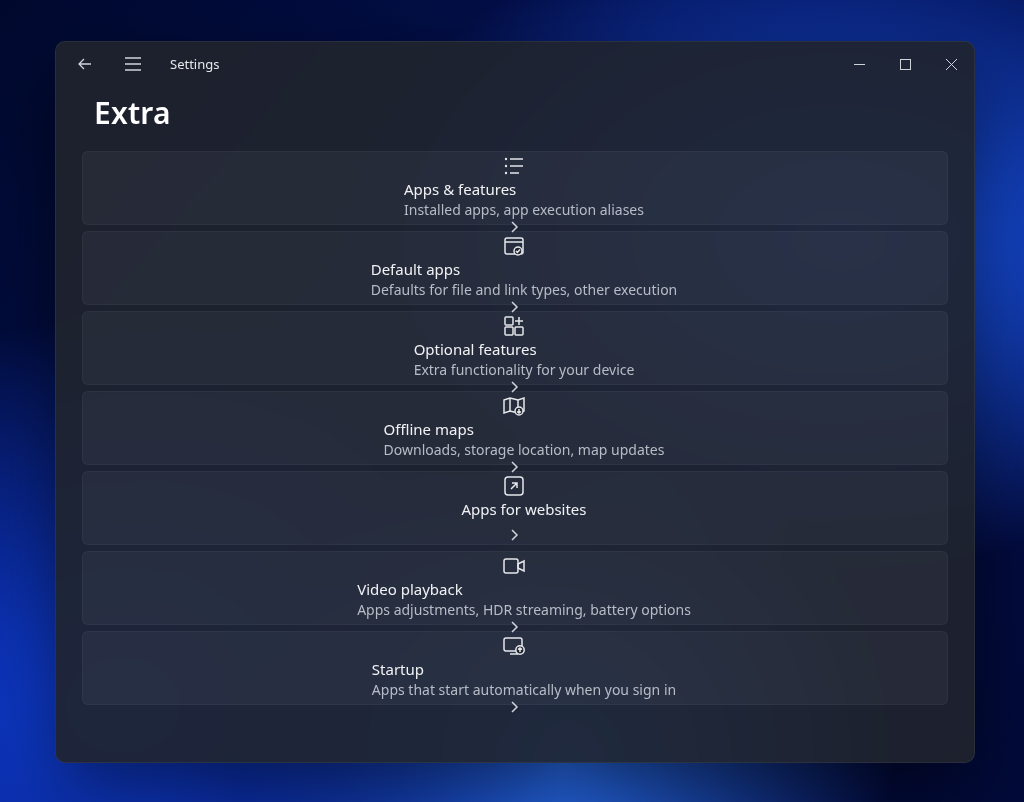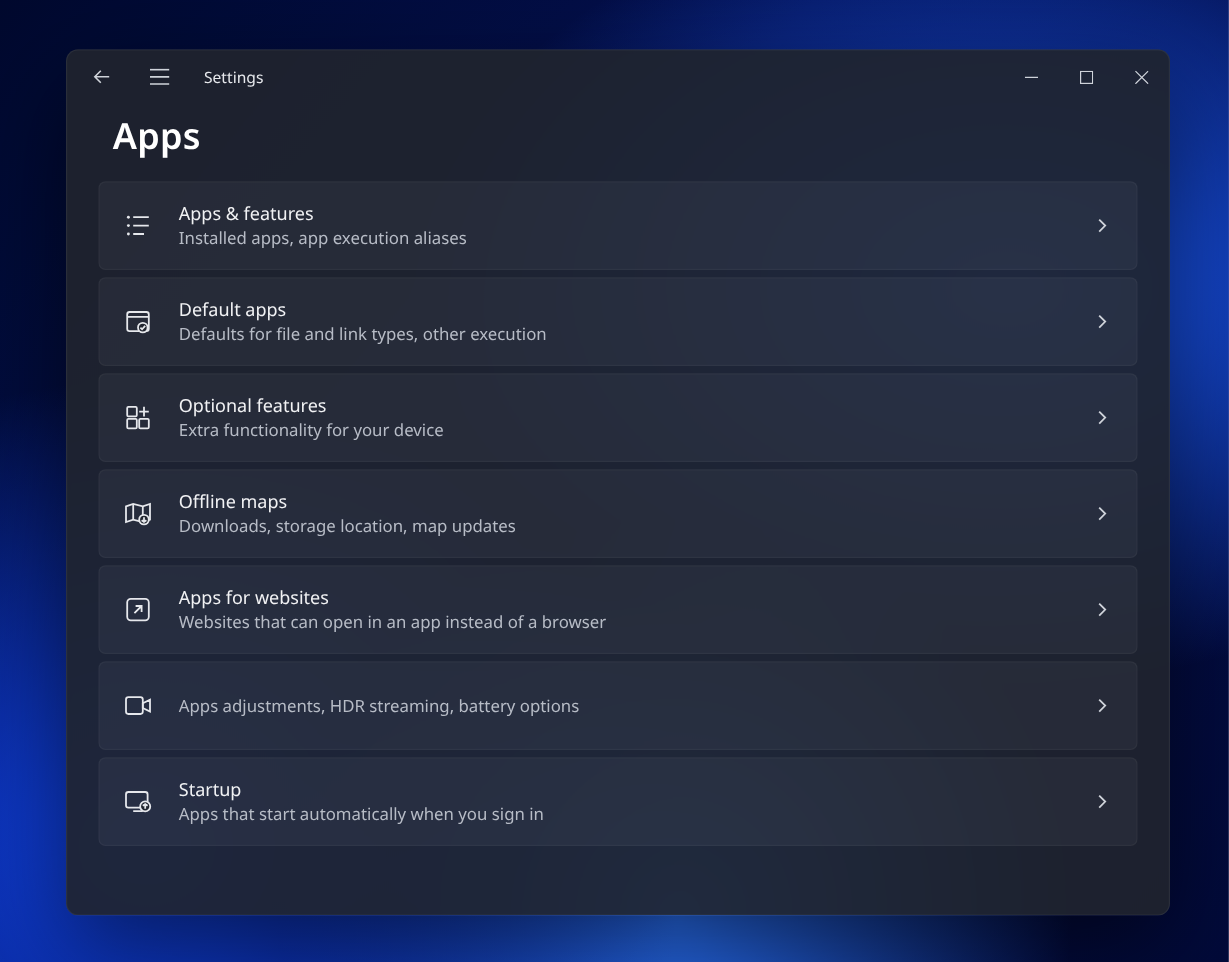--- a/index.html
+++ b/index.html
@@ -30,20 +30,21 @@
   .page-title{font-size:30px;font-weight:600;letter-spacing:.2px;margin:6px 0 18px 38px;color:#fff;}
   .list{padding:0 26px 0 26px;display:flex;flex-direction:column;gap:6px;}
   .card{
     background:rgba(255,255,255,.045);
     border:1px solid rgba(255,255,255,.04);
     border-radius:6px;
     height:72px;
     display:flex;align-items:center;
     padding:0 20px 0 18px;
     cursor:pointer;
+    flex-direction:column;
   }
   .card .icon{width:28px;height:28px;flex:0 0 28px;display:flex;align-items:center;justify-content:center;color:#e6e8ec;}
   .card .txt{margin-left:20px;flex:1;min-width:0;}
   .card .title{font-size:15px;color:#f1f2f4;line-height:1.25;}
   .card .sub{font-size:14px;color:#b7bcc6;line-height:1.25;margin-top:2px;}
   .chev{flex:0 0 auto;color:#cfd3da;width:18px;height:18px;display:flex;align-items:center;justify-content:center;}
   svg{display:block;}
 </style>
 </head>
 <body>
@@ -76,21 +77,21 @@
           </svg>
       </div>
       <div class="win-btn close">
         <svg width="11" height="11" viewBox="0 0 11 11" stroke="currentColor" stroke-width="1">
             <path d="M0 0l11 11M11 0L0 11"></path>
           </svg>
       </div>
     </div>
   </div>
 
-  <div class="page-title">Apps</div>
+  <div class="page-title">Extra</div>
 
   <div class="list">
 
     <div class="card">
       <div class="icon">
         <svg width="22" height="20" viewBox="0 0 22 20" fill="none" stroke="currentColor" stroke-width="1.5">
           <circle cx="3" cy="3" r="1.2" fill="currentColor" stroke="none"></circle>
             <path d="M7 3h13"></path>
           <circle cx="3" cy="10" r="1.2" fill="currentColor" stroke="none"></circle>
             <path d="M7 10h13"></path>
@@ -171,37 +172,37 @@
 
     <div class="card">
       <div class="icon">
         <svg width="22" height="22" viewBox="0 0 22 22" fill="none" stroke="currentColor" stroke-width="1.5">
           <rect x="2" y="2" width="18" height="18" rx="3"></rect>
           <path d="M8 14l6-6M9 8h5v5"></path>
         </svg>
       </div>
       <div class="txt">
         <div class="title">Apps for websites</div>
-        <div class="sub">Websites that can open in an app instead of a browser</div>
       </div>
       <div class="chev">
         <svg width="9" height="14" viewBox="0 0 9 14" fill="none" stroke="currentColor" stroke-width="1.5">
             <path d="M2 2l5 5-5 5"></path>
           </svg>
       </div>
     </div>
 
     <div class="card">
       <div class="icon">
         <svg width="24" height="18" viewBox="0 0 24 18" fill="none" stroke="currentColor" stroke-width="1.5">
           <rect x="2" y="2" width="14" height="14" rx="2"></rect>
             <path d="M16 7l6-3v10l-6-3z"></path>
         </svg>
       </div>
       <div class="txt">
+        <div class="title">Video playback</div>
         <div class="sub">Apps adjustments, HDR streaming, battery options</div>
       </div>
       <div class="chev">
         <svg width="9" height="14" viewBox="0 0 9 14" fill="none" stroke="currentColor" stroke-width="1.5">
             <path d="M2 2l5 5-5 5"></path>
           </svg>
       </div>
     </div>
 
     <div class="card">

